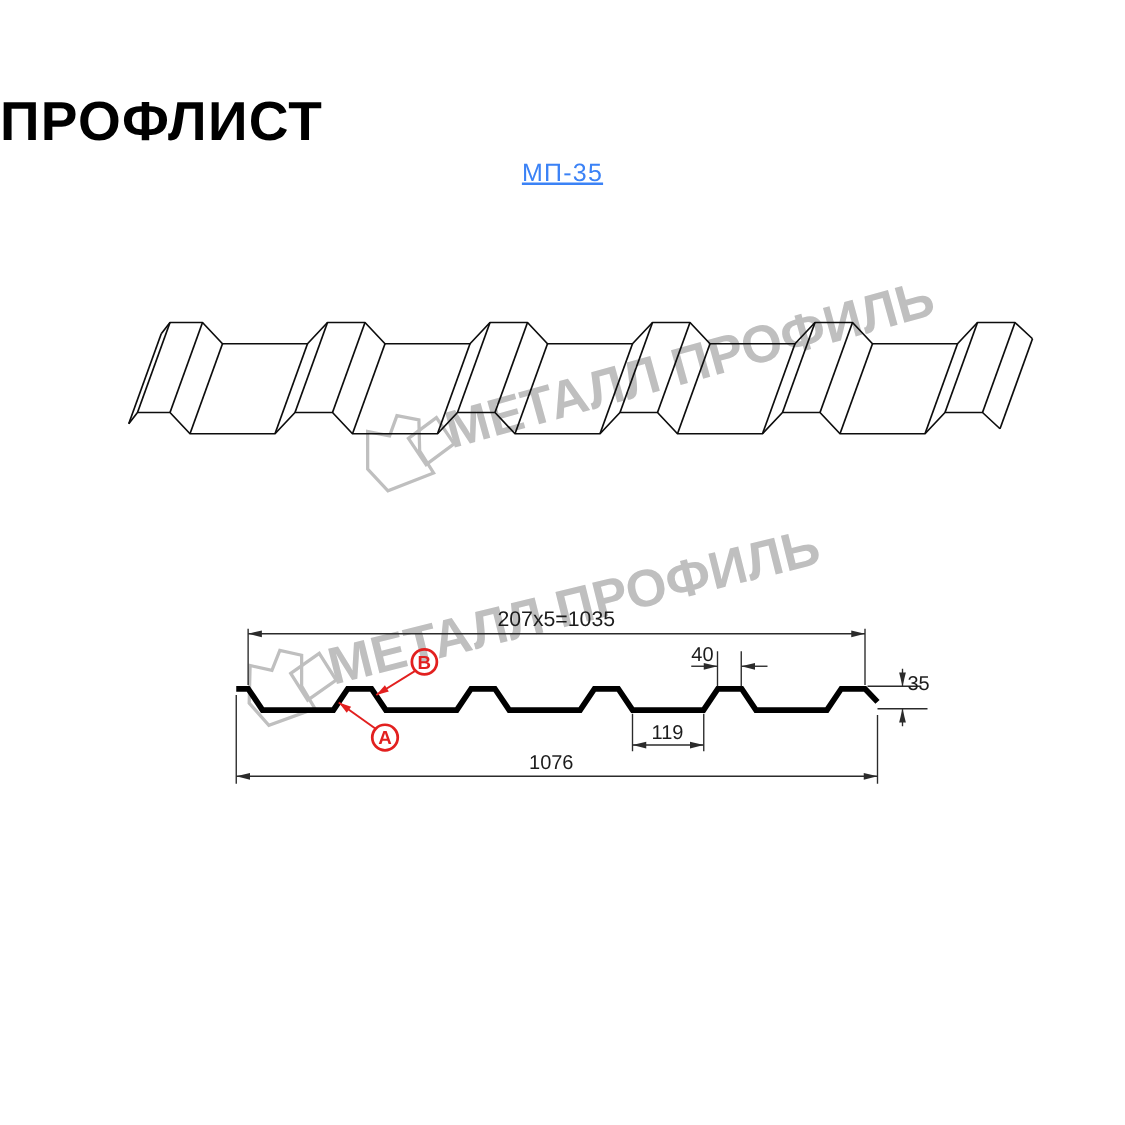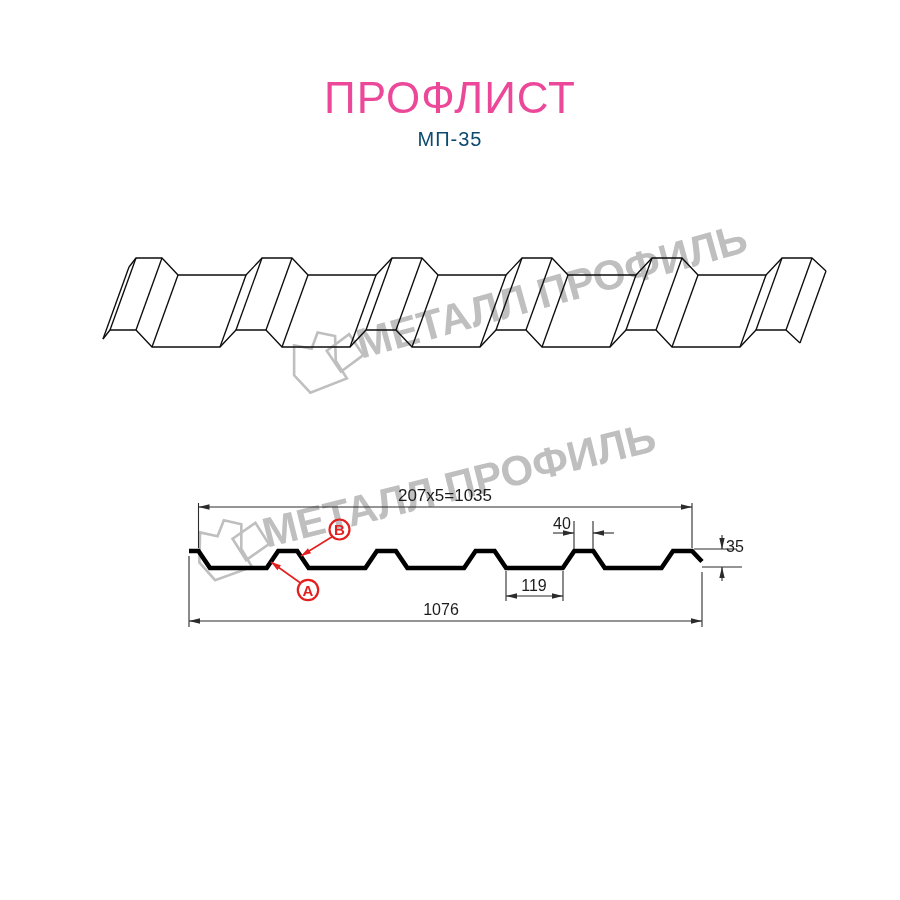--- a/index.html
+++ b/index.html
@@ -1,22 +1,22 @@
 <!DOCTYPE html>
 <html><head>
 <meta charset="utf-8">
 <style>
   html,body{margin:0;padding:0;background:#ffffff;}
   body{width:900px;height:900px;position:relative;overflow:hidden;
        font-family:"Liberation Sans","DejaVu Sans",sans-serif;}
   .canvas{position:absolute;inset:0;width:900px;height:900px;background:#fff;}
-  .title{position:absolute;top:76px;left:0;width:900px;text-align:center;
-         font-size:44px;font-weight:400;letter-spacing:1px;color:#ec4899;line-height:1;}
+  .title{position:absolute;top:76px;left:0;width:900px;text-align:left;
+         font-size:44px;font-weight:700;letter-spacing:1px;color:#000000;line-height:1;}
   .subtitle{position:absolute;top:129px;left:0;width:900px;text-align:center;
-         font-size:20px;font-weight:400;letter-spacing:1px;color:#0c4a6e;line-height:1;}
+         font-size:20px;font-weight:400;letter-spacing:1px;color:#3b82f6;line-height:1;text-decoration:underline;}
   .footer{position:absolute;top:798px;left:0;width:900px;text-align:center;
          font-size:23px;font-weight:400;letter-spacing:0.2px;color:#333;line-height:1;}
   svg{position:absolute;left:0;top:0;}
   .dim-text{font-family:"Liberation Sans",sans-serif;font-size:16px;fill:#1c1c1c;}
   .dim-text-lg{font-family:"Liberation Sans",sans-serif;font-size:17px;fill:#1c1c1c;}
   .callout-text{font-family:"Liberation Sans",sans-serif;font-size:15px;font-weight:700;}
   .wm-text{font-family:"Liberation Sans",sans-serif;font-size:42px;font-weight:700;}
 </style>
 </head>
 <body>

